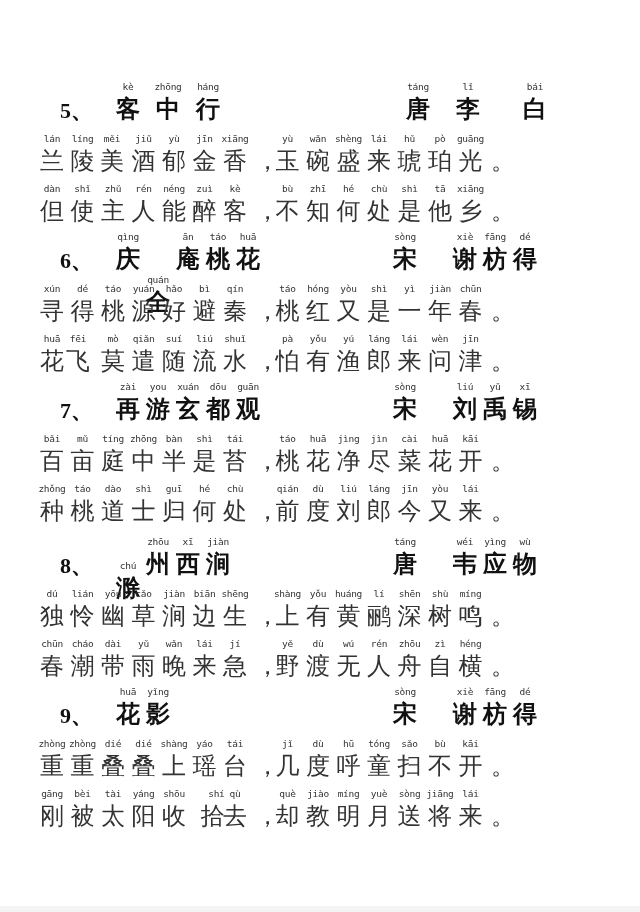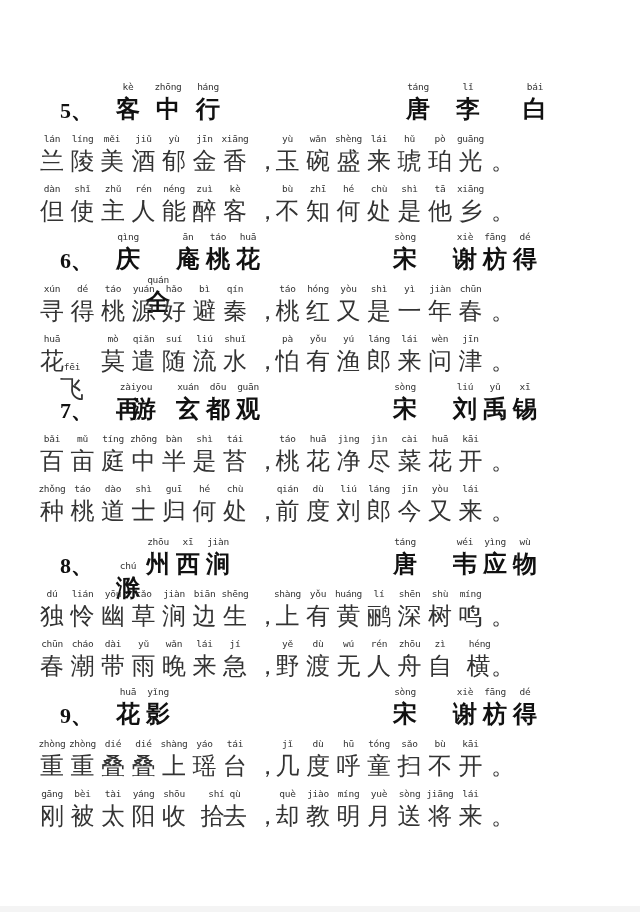--- a/index.html
+++ b/index.html
@@ -280,21 +280,21 @@
         <span class="py">chūn</span>
         <span class="hz">春</span>
       </div>
       <span class="punct" style="left: 491px;">。</span>
     </div>
     <div class="row verse" style="top: 332px;">
       <div class="cell" style="left: 32px;">
         <span class="py">huā</span>
         <span class="hz">花</span>
       </div>
-      <div class="cell" style="left: 52px; margin-top: 28px;">
+      <div class="cell" style="left: 58px;">
         <span class="py">fēi</span>
         <span class="hz">飞</span>
       </div>
       <div class="cell" style="left: 93px;">
         <span class="py">mò</span>
         <span class="hz">莫</span>
       </div>
       <div class="cell" style="left: 123.5px;">
         <span class="py">qiǎn</span>
         <span class="hz">遣</span>
@@ -341,21 +341,21 @@
         <span class="hz">津</span>
       </div>
       <span class="punct" style="left: 491px;">。</span>
     </div>
     <div class="row title" style="top: 380px;">
       <span class="num">7、</span>
       <div class="cell" style="left: 108px;">
         <span class="py">zài</span>
         <span class="hz">再</span>
       </div>
-      <div class="cell" style="left: 124px;">
+      <div class="cell" style="left: 138px;">
         <span class="py">you</span>
         <span class="hz">游</span>
       </div>
       <div class="cell" style="left: 168px;">
         <span class="py">xuán</span>
         <span class="hz">玄</span>
       </div>
       <div class="cell" style="left: 198px;">
         <span class="py">dōu</span>
         <span class="hz">都</span>
@@ -643,21 +643,21 @@
         <span class="hz">人</span>
       </div>
       <div class="cell" style="left: 389.5px;">
         <span class="py">zhōu</span>
         <span class="hz">舟</span>
       </div>
       <div class="cell" style="left: 420px;">
         <span class="py">zì</span>
         <span class="hz">自</span>
       </div>
-      <div class="cell" style="left: 450.5px; text-align: right;">
+      <div class="cell" style="left: 450.5px;">
         <span class="py">héng</span>
         <span class="hz">横</span>
       </div>
       <span class="punct" style="left: 491px;">。</span>
     </div>
     <div class="row title" style="top: 685px;">
       <span class="num">9、</span>
       <div class="cell" style="left: 108px;">
         <span class="py">huā</span>
         <span class="hz">花</span>

